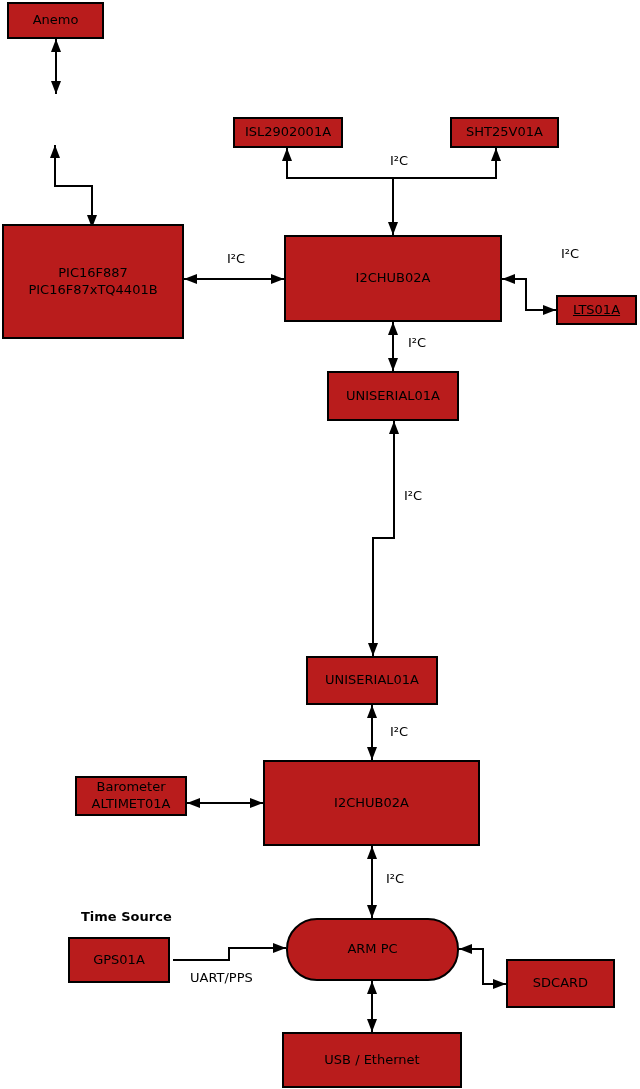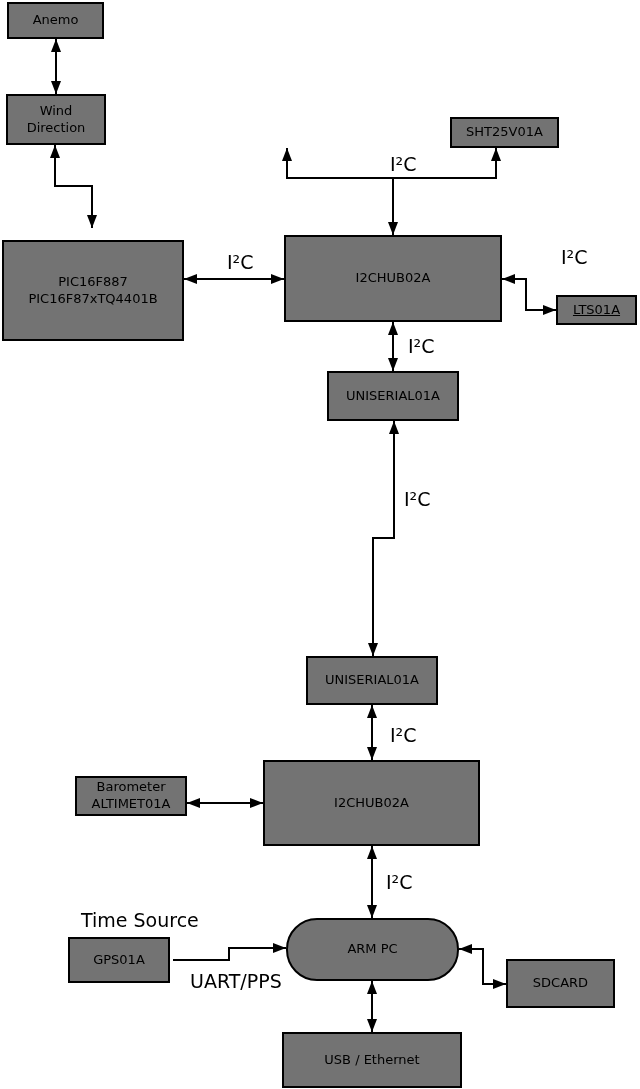--- a/index.html
+++ b/index.html
@@ -11,60 +11,60 @@
     font-family: "DejaVu Sans", sans-serif;
     color: #000;
     overflow: hidden;
   }
   #edges { position: absolute; left: 0; top: 0; width: 640px; height: 1089px; }
   .edge { stroke: #000; stroke-width: 2; fill: none; }
   .node {
     position: absolute;
     box-sizing: border-box;
     border: 2px solid #000;
-    background: #737373;
+    background: #b91c1c;
     display: flex;
     align-items: center;
     justify-content: center;
     text-align: center;
     font-size: 13px;
     line-height: 1.3;
     white-space: pre-line;
   }
   .elabel {
     position: absolute;
-    font-size: 19px;
+    font-size: 13px;
     line-height: 1.1;
     white-space: nowrap;
   }
   
   .p-anemo   { left: 7px;   top: 2px;    width: 97px;  height: 37px; }
   .p-wind    { left: 6px;   top: 94px;   width: 100px; height: 51px; }
-  .p-pic     { left: 2px;   top: 240px;  width: 182px; height: 101px; }
+  .p-pic     { left: 2px;   top: 224px;  width: 182px; height: 115px; }
   .p-isl     { left: 233px; top: 117px;  width: 110px; height: 31px; }
   .p-sht     { left: 450px; top: 117px;  width: 109px; height: 31px; }
   .p-hub1    { left: 284px; top: 235px;  width: 218px; height: 87px; }
   .p-lts     { left: 556px; top: 295px;  width: 81px;  height: 30px; text-decoration: underline; }
   .p-uni1    { left: 327px; top: 371px;  width: 132px; height: 50px; }
   .p-uni2    { left: 306px; top: 656px;  width: 132px; height: 49px; }
   .p-hub2    { left: 263px; top: 760px;  width: 217px; height: 86px; }
   .p-baro    { left: 75px;  top: 776px;  width: 112px; height: 40px; }
   .p-armpc   { left: 286px; top: 918px;  width: 173px; height: 63px; border-radius: 31px; }
   .p-gps     { left: 68px;  top: 937px;  width: 102px; height: 46px; }
   .p-sdcard  { left: 506px; top: 959px;  width: 109px; height: 49px; }
   .p-usb     { left: 282px; top: 1032px; width: 180px; height: 56px; }
   
   .p-l-i2c-sensors  { left: 390px; top: 154px; }
   .p-l-i2c-pic-hub  { left: 227px; top: 252px; }
   .p-l-i2c-hub-lts  { left: 561px; top: 247px; }
   .p-l-i2c-hub-uni  { left: 408px; top: 336px; }
   .p-l-i2c-link     { left: 404px; top: 489px; }
   .p-l-i2c-uni-hub2 { left: 390px; top: 725px; }
   .p-l-i2c-hub2-arm { left: 386px; top: 872px; }
-  .p-l-timesource   { left: 81px;  top: 910px; }
+  .p-l-timesource   { left: 81px;  top: 910px; font-weight: bold; }
   .p-l-uartpps      { left: 190px; top: 971px; }
 </style>
 </head>
 <body>
 
 <div id="canvas">
 
   <svg id="edges" viewBox="0 0 640 1089" xmlns="http://www.w3.org/2000/svg">
     <defs>
       <marker id="ah" markerUnits="userSpaceOnUse" markerWidth="14" markerHeight="10" refX="13" refY="5" orient="auto">
@@ -97,24 +97,23 @@
     <line class="edge" x1="372" y1="846" x2="372" y2="918" marker-start="url(#ahs)" marker-end="url(#ah)"></line>
 
     <polyline class="edge" points="173,960 229,960 229,948 286,948" marker-end="url(#ah)"></polyline>
 
     <polyline class="edge" points="459,949 483,949 483,984 506,984" marker-start="url(#ahs)" marker-end="url(#ah)"></polyline>
 
     <line class="edge" x1="372" y1="981" x2="372" y2="1032" marker-start="url(#ahs)" marker-end="url(#ah)"></line>
   </svg>
 
   <div class="node p-anemo">Anemo</div>
-  <div class="node p-wind">Wind
-Direction</div>
   <div class="node p-pic">PIC16F887
 PIC16F87xTQ4401B</div>
+  <div class="node p-isl">ISL2902001A</div>
   <div class="node p-sht">SHT25V01A</div>
   <div class="node p-hub1">I2CHUB02A</div>
   <div class="node p-lts">LTS01A</div>
   <div class="node p-uni1">UNISERIAL01A</div>
   <div class="node p-uni2">UNISERIAL01A</div>
   <div class="node p-hub2">I2CHUB02A</div>
   <div class="node p-baro">Barometer
 ALTIMET01A</div>
   <div class="node p-armpc">ARM PC</div>
   <div class="node p-gps">GPS01A</div>

